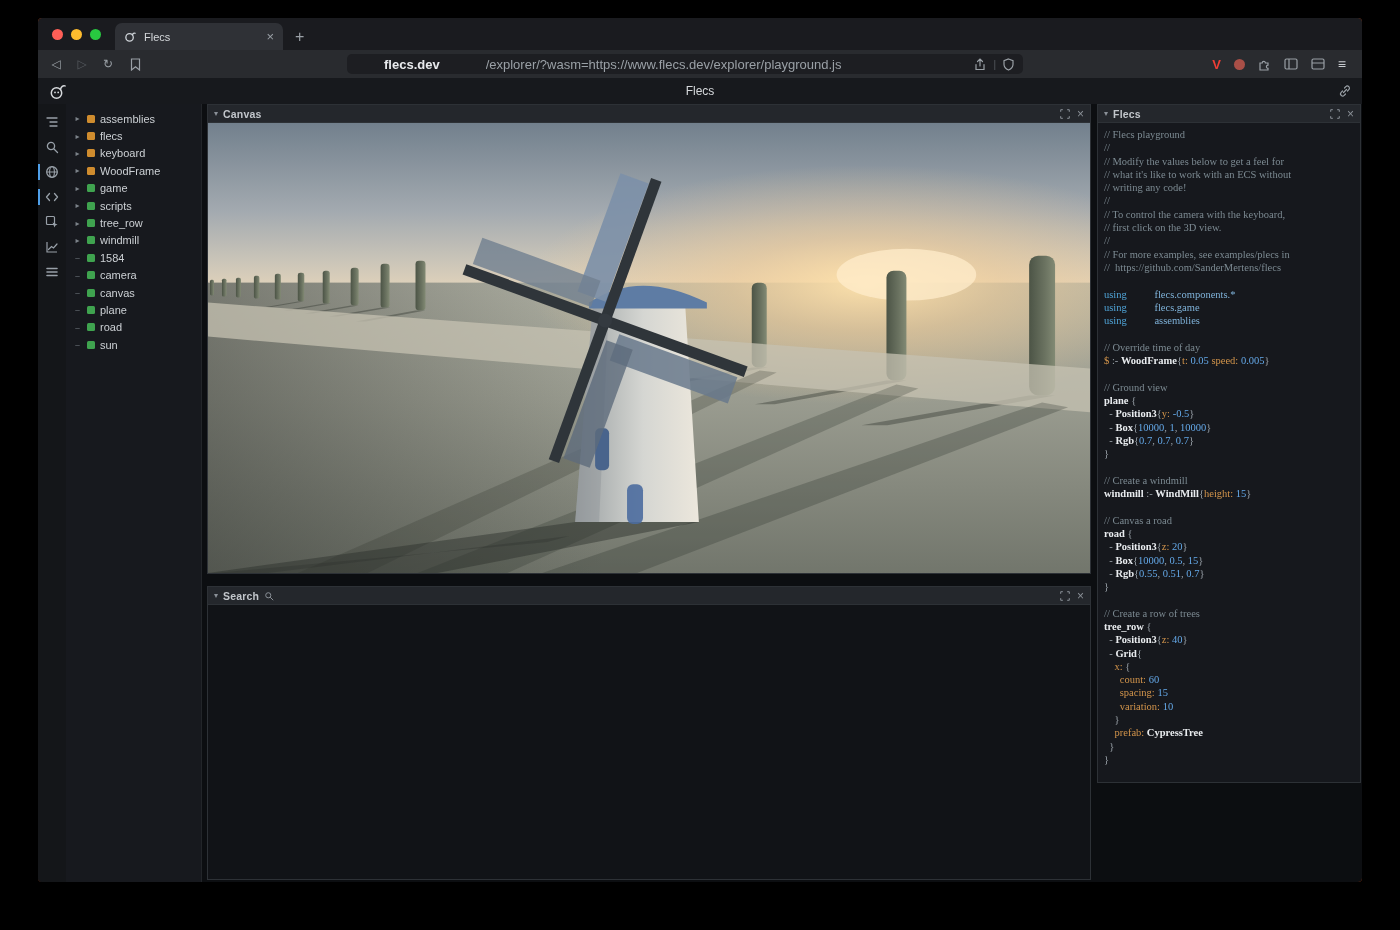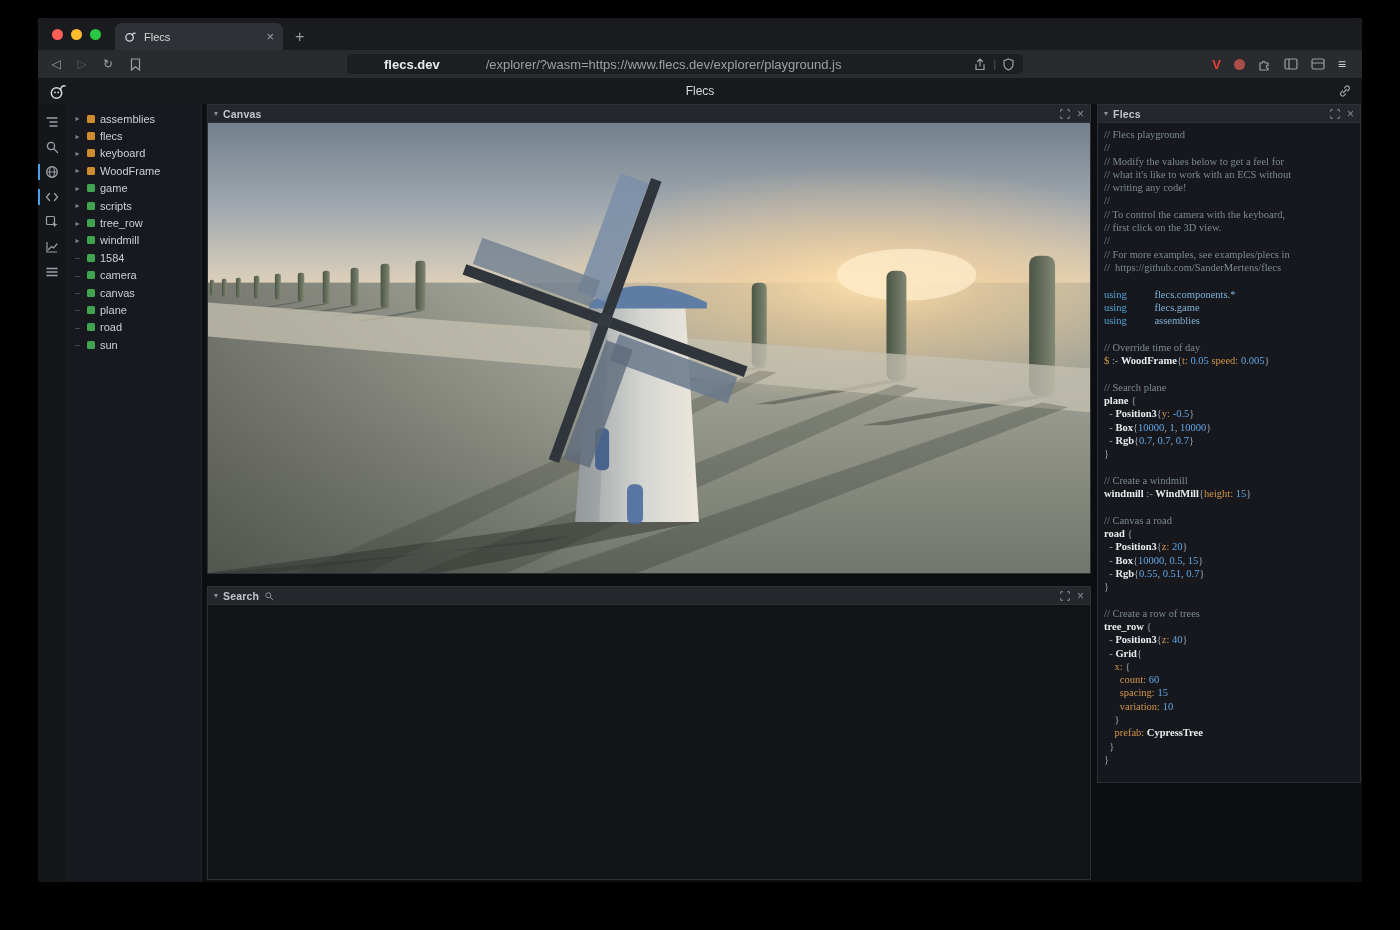--- a/index.html
+++ b/index.html
@@ -473,21 +473,21 @@
               <div class="code-line"><span class="tk-cmt">// For more examples, see examples/plecs in</span></div>
               <div class="code-line"><span class="tk-cmt">//  https://github.com/SanderMertens/flecs</span></div>
               <div class="code-line">&nbsp;</div>
               <div class="code-line"><span class="tk-kw">using</span><span class="tk-path"> flecs.components.*</span></div>
               <div class="code-line"><span class="tk-kw">using</span><span class="tk-path"> flecs.game</span></div>
               <div class="code-line"><span class="tk-kw">using</span><span class="tk-path"> assemblies</span></div>
               <div class="code-line">&nbsp;</div>
               <div class="code-line"><span class="tk-cmt">// Override time of day</span></div>
               <div class="code-line"><span class="tk-prop">$</span><span class="tk-punc"> :- </span><span class="tk-type">WoodFrame</span><span class="tk-punc">{</span><span class="tk-prop">t:</span><span class="tk-num"> 0.05</span><span class="tk-prop"> speed:</span><span class="tk-num"> 0.005</span><span class="tk-punc">}</span></div>
               <div class="code-line">&nbsp;</div>
-              <div class="code-line"><span class="tk-cmt">// Search plane</span></div>
+              <div class="code-line"><span class="tk-cmt">// Ground view</span></div>
               <div class="code-line"><span class="tk-ent">plane</span><span class="tk-punc"> {</span></div>
               <div class="code-line"><span class="tk-punc">  - </span><span class="tk-type">Position3</span><span class="tk-punc">{</span><span class="tk-prop">y:</span><span class="tk-num"> -0.5</span><span class="tk-punc">}</span></div>
               <div class="code-line"><span class="tk-punc">  - </span><span class="tk-type">Box</span><span class="tk-punc">{</span><span class="tk-num">10000</span><span class="tk-punc">, </span><span class="tk-num">1</span><span class="tk-punc">, </span><span class="tk-num">10000</span><span class="tk-punc">}</span></div>
               <div class="code-line"><span class="tk-punc">  - </span><span class="tk-type">Rgb</span><span class="tk-punc">{</span><span class="tk-num">0.7</span><span class="tk-punc">, </span><span class="tk-num">0.7</span><span class="tk-punc">, </span><span class="tk-num">0.7</span><span class="tk-punc">}</span></div>
               <div class="code-line"><span class="tk-punc">}</span></div>
               <div class="code-line">&nbsp;</div>
               <div class="code-line"><span class="tk-cmt">// Create a windmill</span></div>
               <div class="code-line"><span class="tk-ent">windmill</span><span class="tk-punc"> :- </span><span class="tk-type">WindMill</span><span class="tk-punc">{</span><span class="tk-prop">height:</span><span class="tk-num"> 15</span><span class="tk-punc">}</span></div>
               <div class="code-line">&nbsp;</div>
               <div class="code-line"><span class="tk-cmt">// Canvas a road</span></div>

